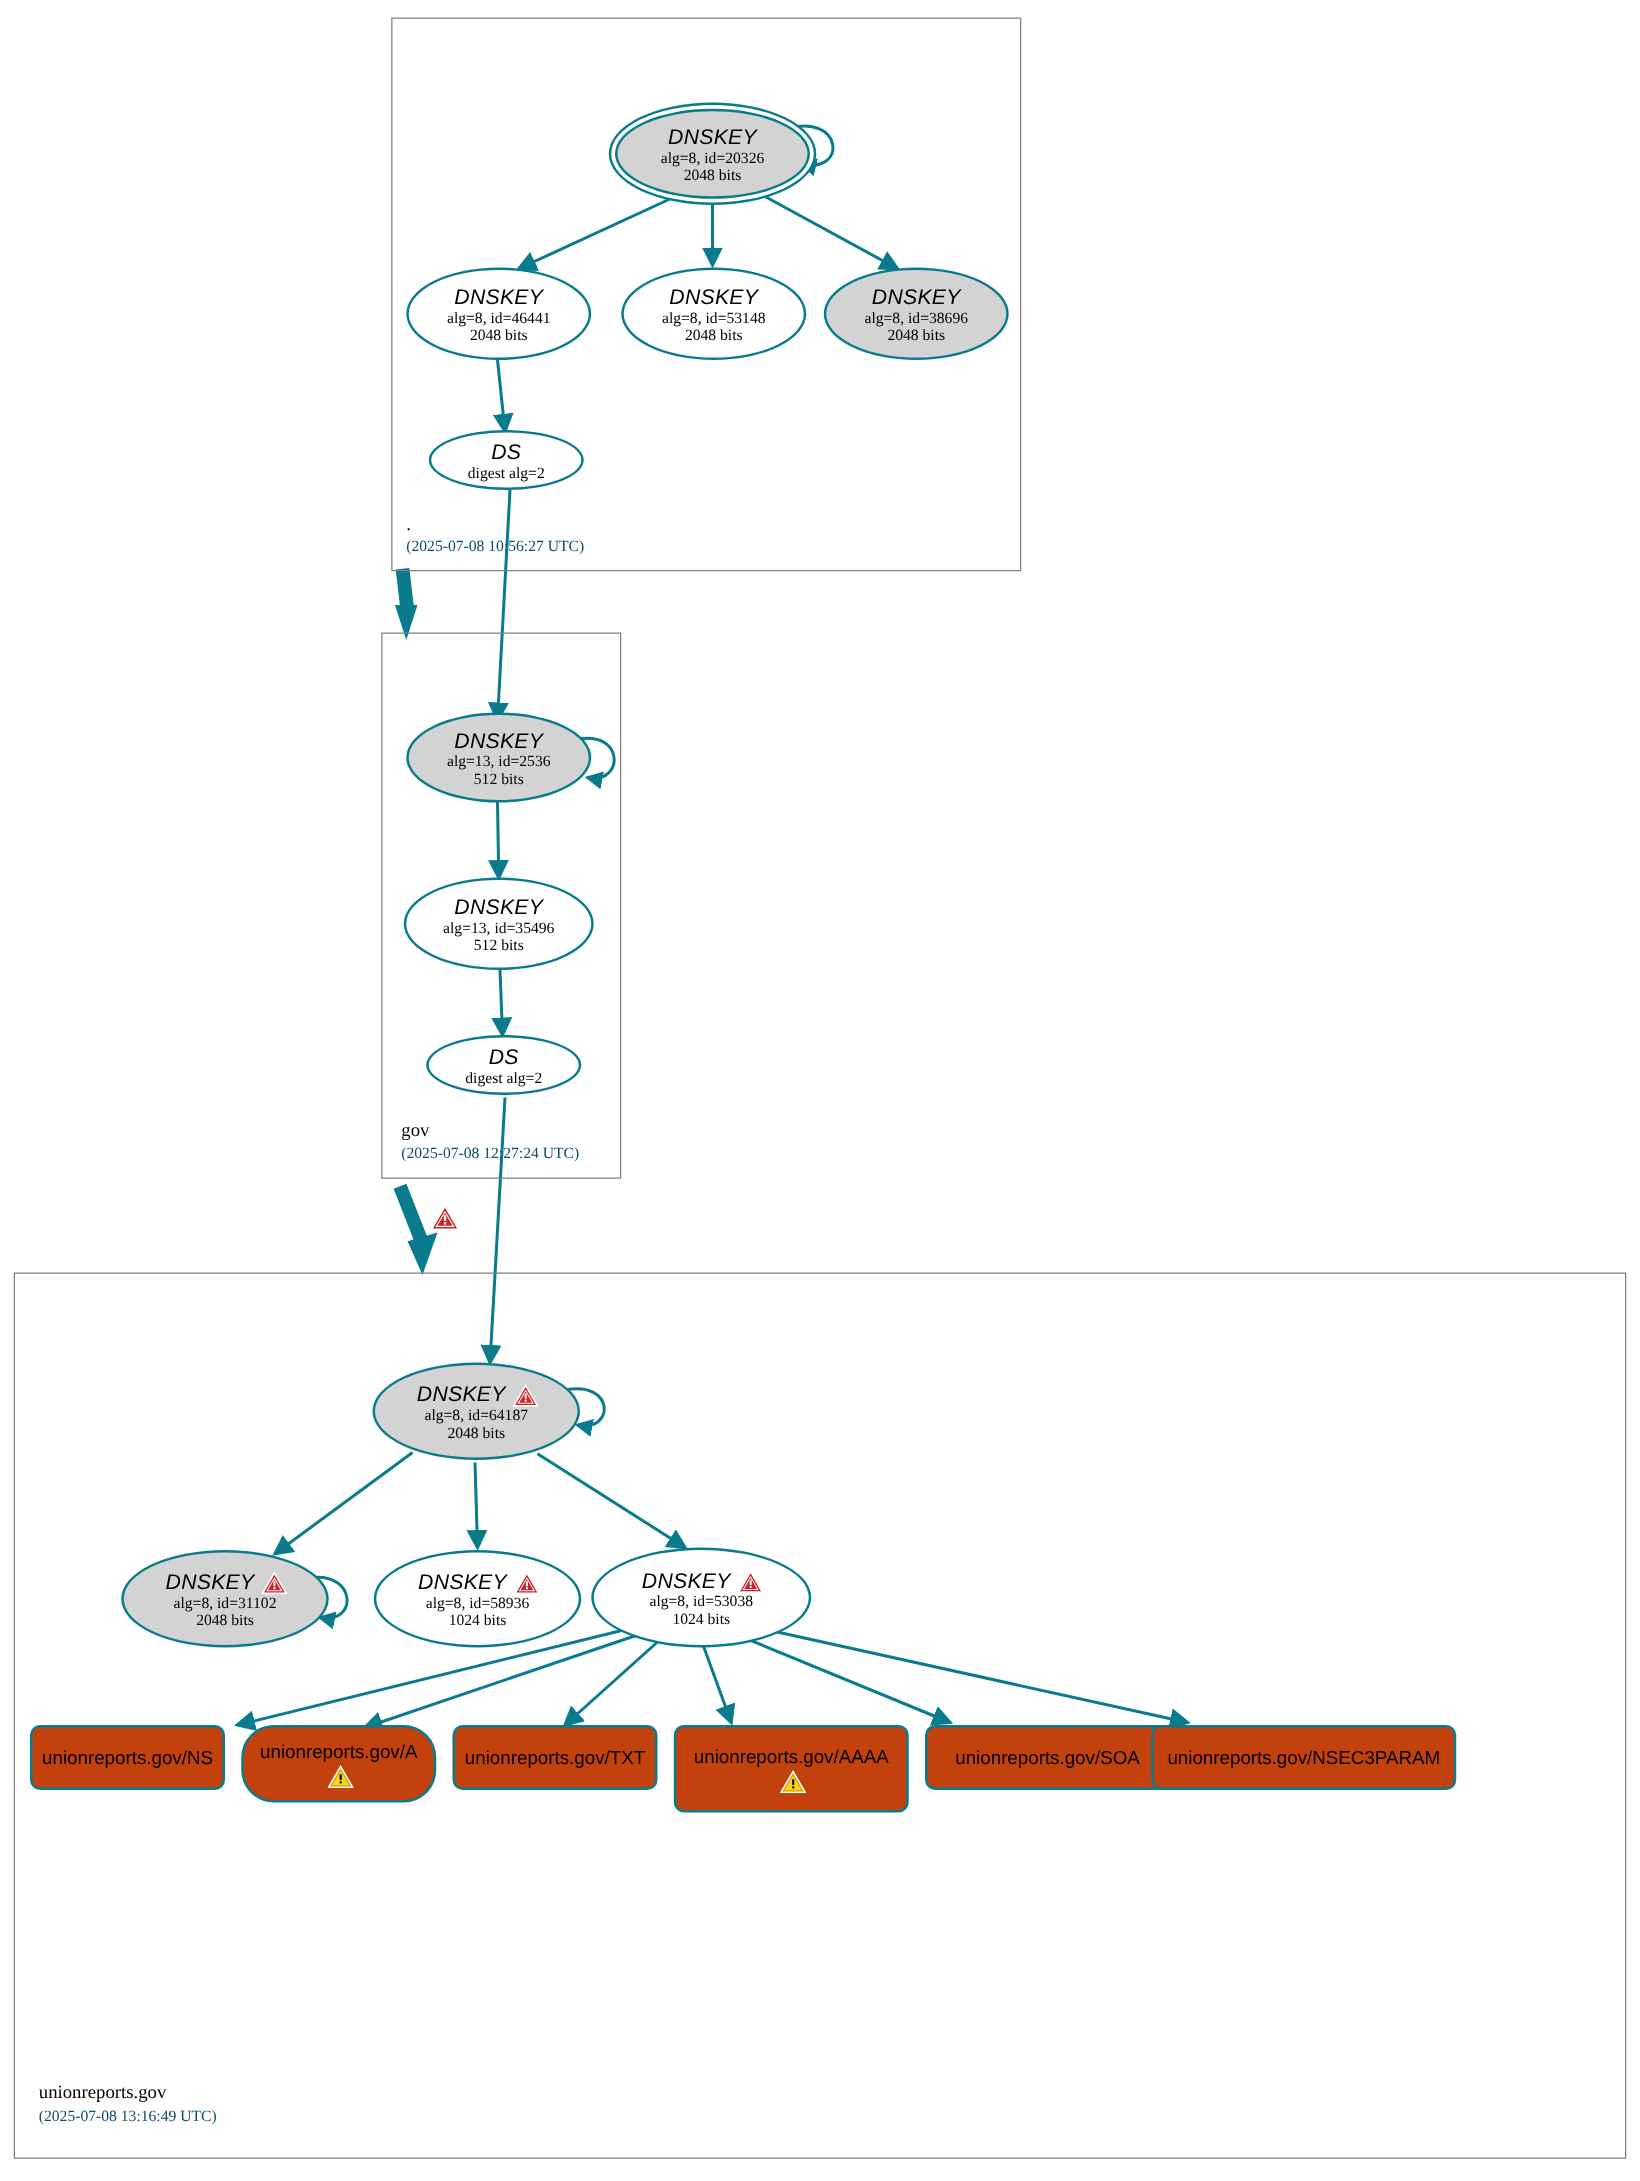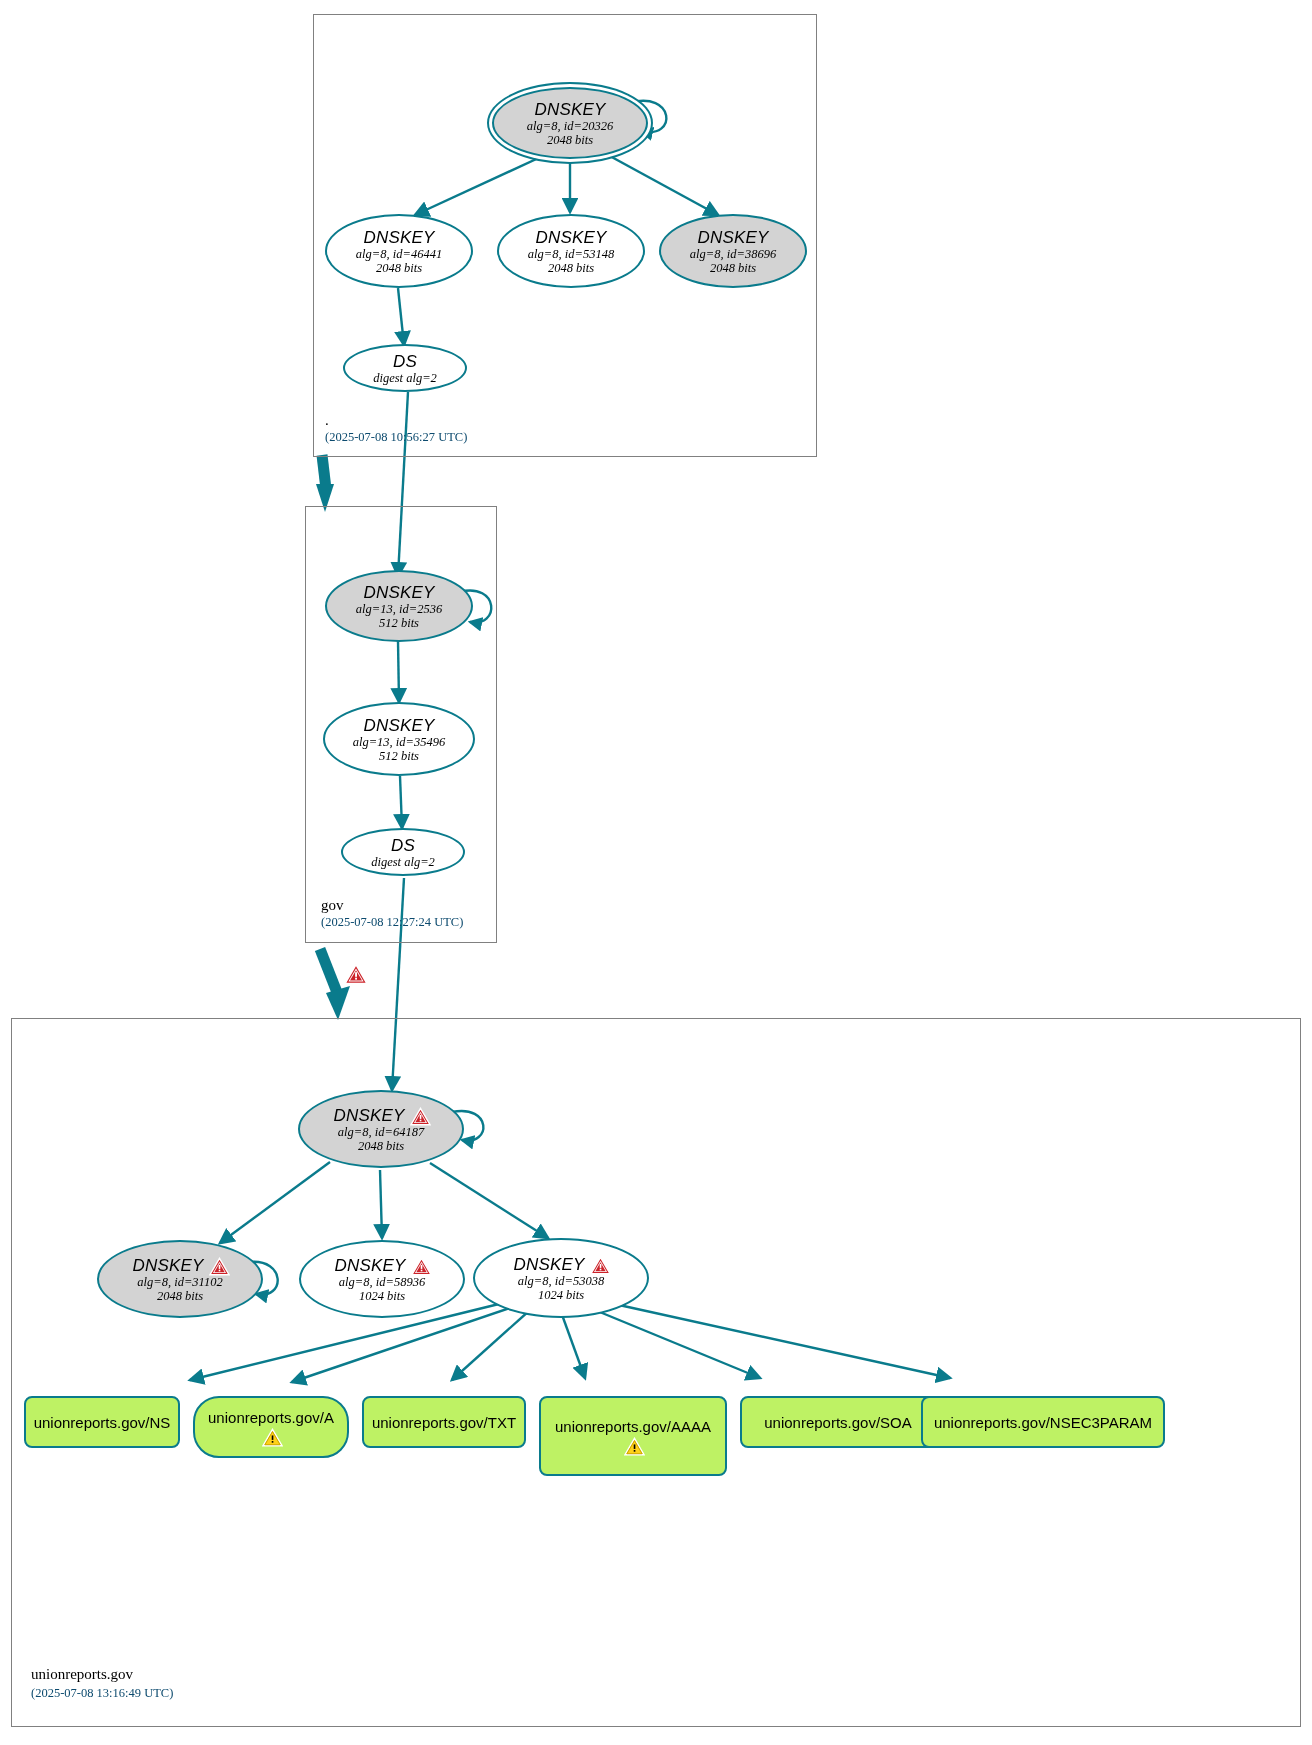--- a/index.html
+++ b/index.html
@@ -12,24 +12,24 @@
   .zone-label{position:absolute;font-family:"Liberation Serif", serif;font-size:15px;color:#000;white-space:nowrap;}
   .zone-time{position:absolute;font-family:"Liberation Serif", serif;font-size:12.5px;color:#0c4a6e;white-space:nowrap;}
 
   .node{position:absolute;display:flex;flex-direction:column;align-items:center;
         justify-content:center;box-sizing:border-box;text-align:center;}
 
   .ellipse{border:2.2px solid #0a7b8c;border-radius:50%;background:#ffffff;}
   .ellipse.filled{background:#d3d3d3;}
   .ellipse.dbl{box-shadow:0 0 0 3px #ffffff, 0 0 0 5px #0a7b8c;}
 
-  .rect{border:2.2px solid #0a7b8c;border-radius:8px;background:#bef264;margin-top:16px;}
+  .rect{border:2.2px solid #0a7b8c;border-radius:8px;background:#c2410c;}
 
   .t1{font-family:"Liberation Sans", sans-serif;font-size:17px;line-height:19px;letter-spacing:.2px;font-style:italic;}
-  .t2{font-family:"Liberation Serif", serif;font-size:12.5px;line-height:14px;font-style:italic;}
+  .t2{font-family:"Liberation Serif", serif;font-size:12.5px;line-height:14px;}
   .rrline{font-family:"Liberation Sans", sans-serif;font-size:15px;line-height:17px;}
 
   .titlerow{display:flex;align-items:center;justify-content:center;gap:5px;}
 
   .warn-red, .warn-yellow{display:inline-block;width:19px;height:17px;position:relative;flex:none;}
   .warn-red svg, .warn-yellow svg{display:block;}
   .warn-float{position:absolute;}
 </style>
 </head>
 <body>
@@ -244,21 +244,21 @@
         <rect x="11.1" y="8.6" width="1.9" height="5.2" fill="#000000"></rect>
         <rect x="11.1" y="15.1" width="1.9" height="1.9" fill="#000000"></rect>
       </svg>
     </span>
   </div>
 
   <div class="node rect" style="left:362px;top:1380px;width:164px;height:52px;">
     <div class="rrline">unionreports.gov/TXT</div>
   </div>
 
-  <div class="node rect" style="left:539px;top:1380px;width:188px;height:80px;">
+  <div class="node rect" style="left:539px;top:1380px;width:188px;height:70px;">
     <div class="rrline">unionreports.gov/AAAA</div>
     <span class="warn-yellow" style="margin-top:2px;">
       <svg viewBox="0 0 24 22" width="21" height="19">
         <path d="M12 1.5 L23 20.5 L1 20.5 Z" fill="#ffd11a" stroke="#ffffff" stroke-width="1.6"></path>
         <path d="M12 4.2 L20.8 19.4 L3.2 19.4 Z" fill="#ffd11a" stroke="#c9a200" stroke-width="1.1"></path>
         <rect x="11.1" y="8.6" width="1.9" height="5.2" fill="#000000"></rect>
         <rect x="11.1" y="15.1" width="1.9" height="1.9" fill="#000000"></rect>
       </svg>
     </span>
   </div>

